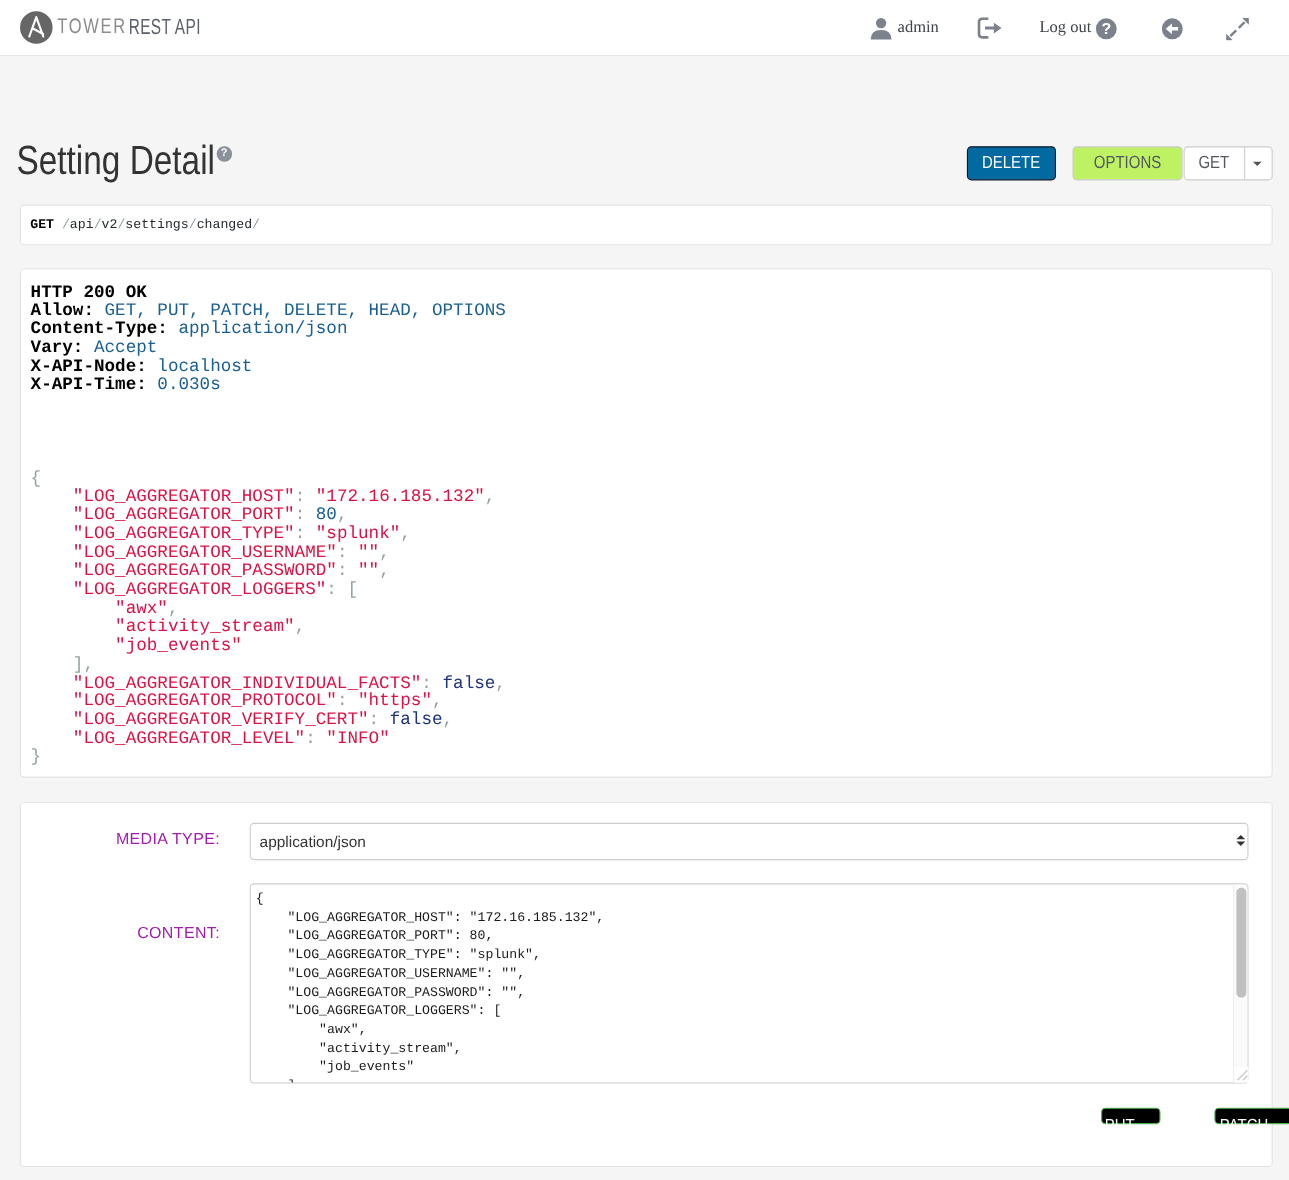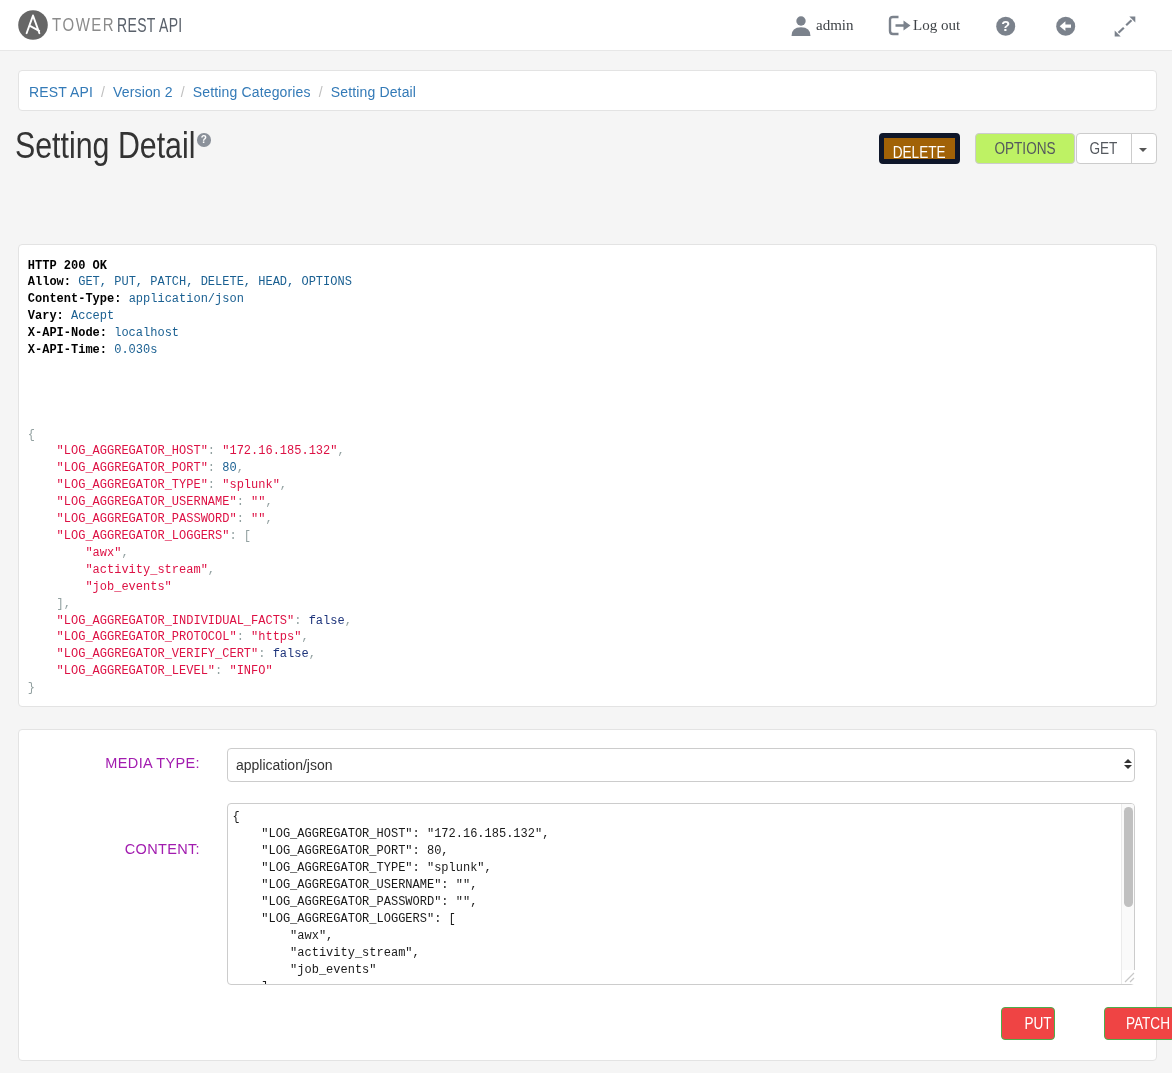--- a/index.html
+++ b/index.html
@@ -18,50 +18,50 @@
 #crumbs .sep { color:#c0c0c0; padding:0 8px; }
 #crumbs a { color:#337ab7; text-decoration:none; }
 
 
 #h1 { position:absolute; left:15px; top:126.5px; font-size:37px; line-height:1; font-weight:400; color:#333; transform:scaleX(0.82); transform-origin:left top; white-space:nowrap; }
 #h1badge { position:absolute; left:197px; top:133px; width:13.5px; height:13.5px; border-radius:50%; background:#8b919a; color:#fff; font-size:10px; font-weight:bold; text-align:center; line-height:14px; }
 
 
 .btn { position:absolute; top:133px; height:31px; border-radius:4px; font-size:16px; text-align:center; line-height:29px; }
 .btn .t, .gbtn .t { display:inline-block; transform:scaleX(0.85); }
-#btn-delete { left:879px; width:81px; background:#a16207; border:5px solid #0f172a; color:#fff; }
+#btn-delete { left:879px; width:81px; background:#0369a1; border:1px solid #0f172a; color:#fff; }
 #btn-options { left:975px; width:100px; background:#bef264; border:1px solid #ccc; color:#54585e; }
 #btn-get { left:1076px; width:80.5px; background:#fff; border:1px solid #ccc; color:#54585e; padding:0; }
 #btn-get .main { position:absolute; left:0; top:0; width:54.5px; height:29px; border-right:1px solid #ccc; }
 #btn-get .caretbox { position:absolute; right:0; top:0; width:24.5px; height:29px; }
 .caret { display:inline-block; width:0; height:0; border-left:4.5px solid transparent; border-right:4.5px solid transparent; border-top:4.5px solid #555; vertical-align:middle; }
 
 
 #reqbar { position:absolute; left:18px; top:186px; width:1139px; height:37px; background:#fff; border:1px solid #e3e3e3; border-radius:4px; font-family:"Liberation Mono",monospace; font-size:12px; line-height:17px; padding:9px 0 0 8.5px; color:#000; white-space:pre; }
 
 
-#resp { position:absolute; left:18px; top:244px; width:1139px; height:463px; background:#fff; border:1px solid #e3e3e3; border-radius:4px; padding:12.5px 0 0 8.8px; font-family:"Liberation Mono",monospace; font-size:12px; line-height:16.9px; color:#000; white-space:pre; }
+#resp { position:absolute; left:18px; top:244px; width:1139px; height:463px; background:#fff; border:1px solid #e3e3e3; border-radius:4px; padding:12.5px 0 0 8.8px; font-family:"Liberation Mono",monospace; font-size:16px; line-height:16.9px; color:#000; white-space:pre; }
 #resp b, #reqbar b { font-weight:bold; color:#000; }
 .l { color:#195f91; }
 .s { color:#d14; }
 .k { color:#1e347b; }
 .p { color:#93a1a1; }
 
 
 #form { position:absolute; left:18px; top:729px; width:1139px; height:332px; background:#fff; border:1px solid #e3e3e3; border-radius:4px; }
 .flabel { position:absolute; width:162px; text-align:right; font-size:14.5px; line-height:1; letter-spacing:0.35px; color:#a21caf; }
 #mselect { position:absolute; left:227px; top:748px; width:908px; height:34px; background:#fff; border:1px solid #ccc; border-radius:4px; font-size:14px; line-height:32px; color:#333; padding-left:8px; }
 #selarrows { position:absolute; left:1124px; top:758.5px; width:10px; }
 #selarrows .up { width:0; height:0; border-left:4px solid transparent; border-right:4px solid transparent; border-bottom:4.5px solid #333; margin-bottom:2.5px; }
 #selarrows .dn { width:0; height:0; border-left:4px solid transparent; border-right:4px solid transparent; border-top:4.5px solid #333; }
 #content-ta { position:absolute; left:227px; top:803px; width:908px; height:182px; border:1px solid #ccc; border-radius:4px; background:#fff; font-family:"Liberation Mono",monospace; font-size:12px; line-height:17px; color:#1a1a1a; padding:5px 4.5px 0 4.5px; resize:none; overflow:hidden; white-space:pre; outline:none; }
 #content-ta::-webkit-scrollbar { width:14px; }
 #content-ta::-webkit-scrollbar-track { background:#fbfbfb; border-left:1px solid #ececec; }
 #content-ta::-webkit-scrollbar-thumb { background:#c1c1c1; border:2.5px solid transparent; background-clip:padding-box; border-radius:7px; }
-.gbtn { position:absolute; top:1007px; height:33px; background:#ef4444; border:1px solid #4cae4c; border-radius:4px; color:#fff; font-size:16px; text-align:right; line-height:31px; }
+.gbtn { position:absolute; top:1007px; height:15px; background:#000000; border:1px solid #4cae4c; border-radius:4px; color:#fff; font-size:16px; text-align:left; line-height:31px; }
 #btn-put { left:1001px; width:54px; }
 #btn-patch { left:1104px; width:71px; }
 </style>
 </head>
 <body>
 <div id="page">
 
   <div id="nav">
     <svg width="31" height="31" style="position:absolute;left:17.5px;top:10px">
       <circle cx="15" cy="15" r="14.8" fill="#666"></circle>
@@ -73,54 +73,52 @@
     <svg width="22" height="22" style="position:absolute;left:790px;top:15px">
       <circle cx="11" cy="6" r="4.7" fill="#7b828c"></circle>
       <path d="M1.5 21 Q1.5 12.3 11 12.3 Q20.5 12.3 20.5 21 Z" fill="#7b828c"></path>
     </svg>
     <span class="navtxt" style="left:816px">admin</span>
 
     <svg width="25" height="22" style="position:absolute;left:888px;top:15px">
       <path d="M10.5 2 H5 Q2 2 2 5 V16 Q2 19 5 19 H10.5" stroke="#7b828c" stroke-width="2.4" fill="none"></path>
       <path d="M7.5 9.2 H15.5 V5.6 L22.5 10.5 L15.5 15.4 V11.8 H7.5 Z" fill="#7b828c"></path>
     </svg>
-    <span class="navtxt" style="left:913px">Log out</span>
+    <span class="navtxt" style="left:945px">Log out</span>
 
     <svg width="22" height="22" style="position:absolute;left:996px;top:16px">
       <circle cx="9.7" cy="10.2" r="9.5" fill="#7b828c"></circle>
       <text x="9.7" y="15.2" font-family="Liberation Sans,sans-serif" font-size="14.5" font-weight="bold" fill="#fff" text-anchor="middle">?</text>
     </svg>
 
     <svg width="22" height="22" style="position:absolute;left:1056px;top:16px">
       <circle cx="9.7" cy="10.2" r="9.5" fill="#7b828c"></circle>
       <path d="M15 8.6 H9.4 V5.3 L3.7 10.2 L9.4 15.1 V11.8 H15 Z" fill="#fff"></path>
     </svg>
 
     <svg width="24" height="22" style="position:absolute;left:1113px;top:15px">
       <path d="M13.2 10.3 L18.5 5.2" stroke="#7b828c" stroke-width="2.2" fill="none"></path>
       <path d="M16.3 1.4 H22.3 V7.4 Z" fill="#7b828c"></path>
       <path d="M10.8 12.7 L5.5 17.8" stroke="#7b828c" stroke-width="2.2" fill="none"></path>
       <path d="M7.7 21.6 H1.7 V15.6 Z" fill="#7b828c"></path>
     </svg>
   </div>
 
-  <div id="crumbs">
-    <a href="#">REST API</a><span class="sep">/</span><a href="#">Version 2</a><span class="sep">/</span><a href="#">Setting Categories</a><span class="sep">/</span><a href="#">Setting Detail</a>
-  </div>
 
   <div id="h1">Setting Detail</div>
   <div id="h1badge">?</div>
 
   <div class="btn" id="btn-delete"><span class="t">DELETE</span></div>
   <div class="btn" id="btn-options"><span class="t">OPTIONS</span></div>
   <div class="btn" id="btn-get">
       <span class="main"><span class="t">GET</span></span>
       <span class="caretbox"><span class="caret"></span></span>
     </div>
 
+  <div id="reqbar"><b>GET</b> <span style="color:#24292e"><span class="p">/</span>api<span class="p">/</span>v2<span class="p">/</span>settings<span class="p">/</span>changed<span class="p">/</span></span></div>
 
   <div id="resp"><b>HTTP 200 OK</b>
 <b>Allow:</b> <span class="l">GET, PUT, PATCH, DELETE, HEAD, OPTIONS</span>
 <b>Content-Type:</b> <span class="l">application/json</span>
 <b>Vary:</b> <span class="l">Accept</span>
 <b>X-API-Node:</b> <span class="l">localhost</span>
 <b>X-API-Time:</b> <span class="l">0.030s</span>
 
 
 

